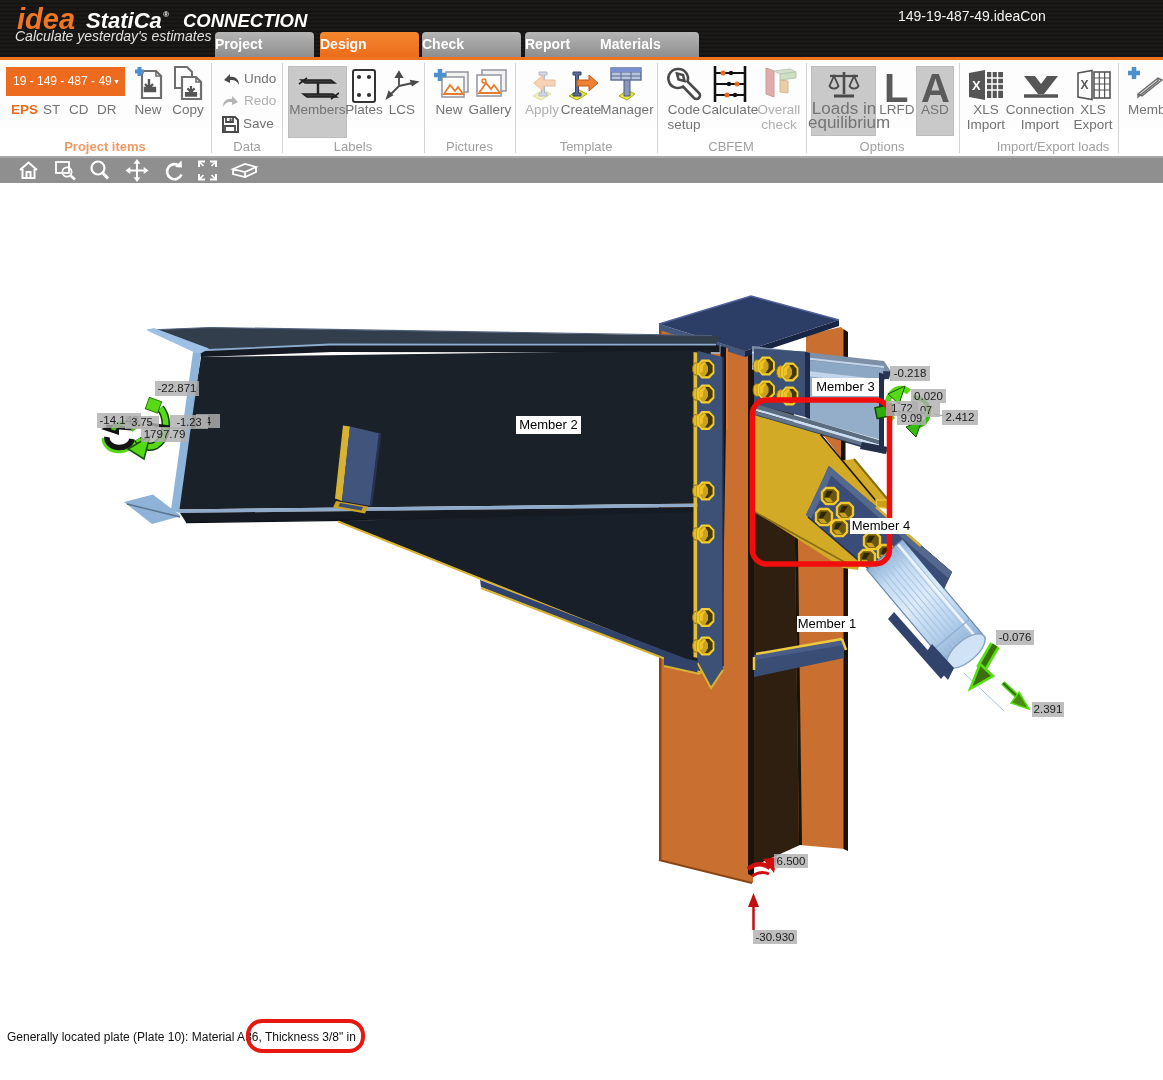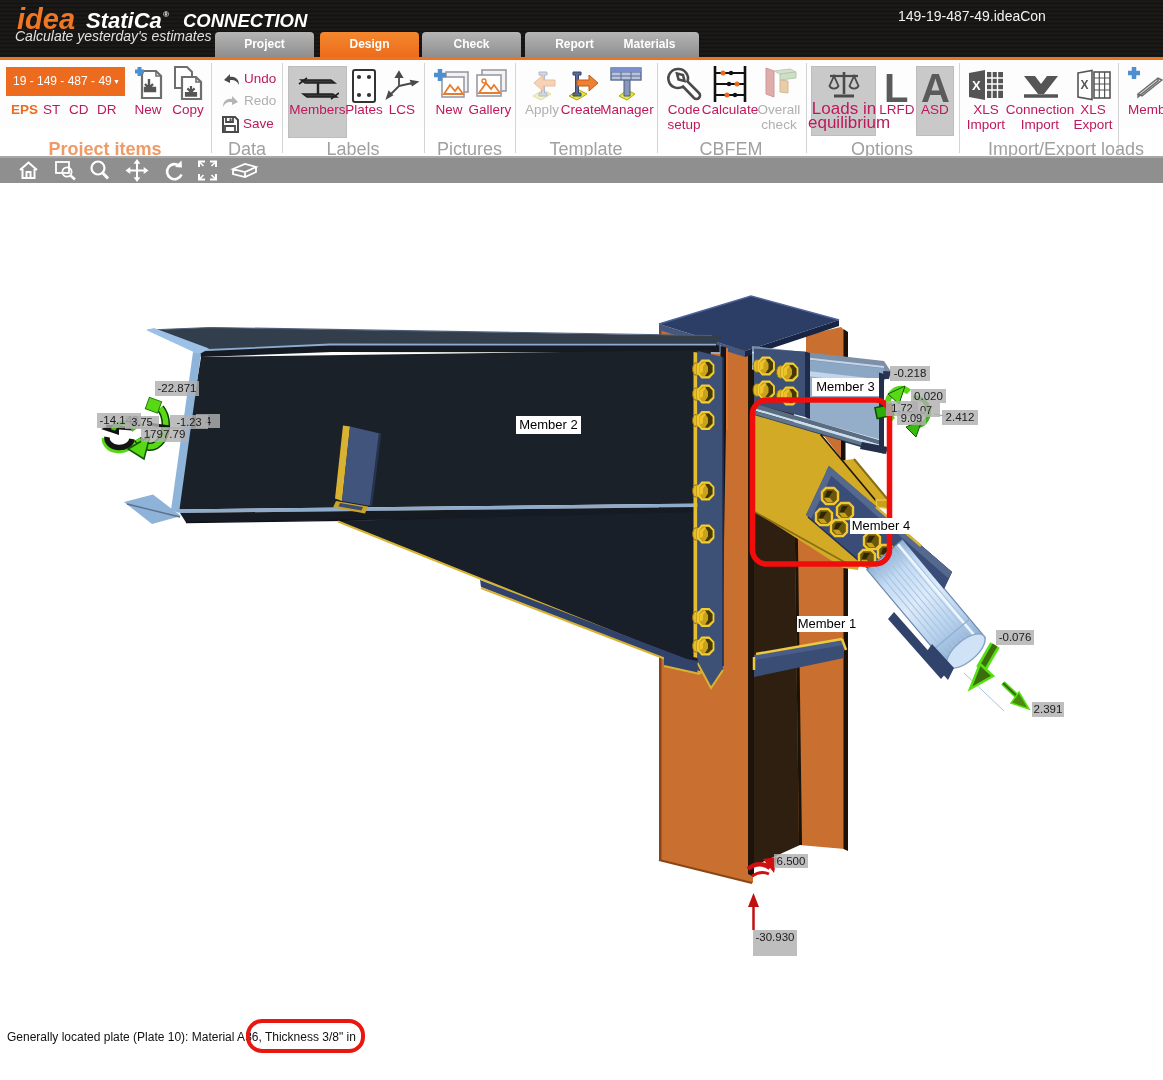--- a/index.html
+++ b/index.html
@@ -3,29 +3,29 @@
 <meta charset="utf-8">
 <style>
 *{margin:0;padding:0;box-sizing:border-box}
 html,body{width:1163px;height:1080px;overflow:hidden;background:#fff;font-family:"Liberation Sans",sans-serif}
 .abs{position:absolute}
 #page{position:relative;width:1163px;height:1080px}
 
 #hdr{position:absolute;left:0;top:0;width:1163px;height:57px;
  background:repeating-linear-gradient(180deg,#1f1d1b 0px,#131211 1px,#242220 2px,#0d0c0b 3px,#1a1918 4px);}
 #tabs .tab{position:absolute;top:32px;height:25px;width:99px;border-radius:4px 4px 0 0;
- background:linear-gradient(180deg,#b5b5b5,#8e8e8e);color:#fff;font-weight:bold;font-size:12px;
- text-align:center;line-height:25px}
+ background:linear-gradient(180deg,#b5b5b5,#8e8e8e);color:#fff;font-weight:bold;font-size:14px;
+ line-height:25px}
 #tabs .tab.active{background:linear-gradient(180deg,#f4882e,#ec6c1c);}
 #orangebar{position:absolute;left:0;top:57px;width:1163px;height:3px;background:#ee7320}
 
 #ribbon{position:absolute;left:0;top:60px;width:1163px;height:68px;background:#fdfdfd}
 #ribbon .sep{position:absolute;top:3px;width:1px;height:90px;background:#d4d4d4}
-#ribbon .glabel{position:absolute;top:79px;font-size:18px;color:#a0a0a0;text-align:center;white-space:nowrap}
-#ribbon .it{position:absolute;font-size:13.5px;color:#be185d;text-align:center;white-space:nowrap}
+#ribbon .glabel{position:absolute;top:79px;font-size:13px;color:#a0a0a0;text-align:center;white-space:nowrap}
+#ribbon .it{position:absolute;font-size:13.5px;color:#737373;text-align:center;white-space:nowrap}
 #ribbon .sel{background:#c9c9c9;border:1px solid #bdbdbd}
 #rbot{position:absolute;left:0;top:156px;width:1163px;height:2px;background:#a8a8a8}
 
 #vtb{position:absolute;left:0;top:158px;width:1163px;height:25px;background:#8f8f8f}
 
 #status{position:absolute;left:7px;top:1030px;font-size:12px;color:#111}
 #redoval{position:absolute;left:246px;top:1019px;width:119px;height:34px;border:4.5px solid #e8170f;border-radius:16px}
 #bbar{position:absolute;left:0;top:1053px;width:1163px;height:27px;
  background:repeating-linear-gradient(180deg,#262626 0,#1b1b1b 2px,#111 3px,#202020 5px);
  color:#969696;font-size:11.5px}
@@ -552,16 +552,16 @@
   <div class="glab" style="left:141px;top:427px;width:47px;height:15px;line-height:15px">1797.79</div>
   <div class="glab" style="left:890px;top:366px;width:40px;height:15px;line-height:15px">-0.218</div>
   <div class="glab" style="left:911px;top:389px;width:35px;height:14px;line-height:14px">0.020</div>
   <div class="glab" style="left:912px;top:403px;width:28px;height:14px;line-height:14px;font-size:11px">07</div>
   <div class="glab" style="left:886px;top:401px;width:32px;height:15px;line-height:15px;font-size:11px">1.72</div>
   <div class="glab" style="left:897px;top:411px;width:29px;height:14px;line-height:14px;font-size:11px">9.09</div>
   <div class="glab" style="left:942px;top:410px;width:36px;height:15px;line-height:15px">2.412</div>
   <div class="glab" style="left:996px;top:630px;width:38px;height:15px;line-height:15px">-0.076</div>
   <div class="glab" style="left:1032px;top:702px;width:32px;height:15px;line-height:15px">2.391</div>
   <div class="glab" style="left:774px;top:854px;width:34px;height:14px;line-height:14px">6.500</div>
-  <div class="glab" style="left:753px;top:930px;width:44px;height:26px;line-height:15px">-30.930</div>
+  <div class="glab" style="left:753px;top:930px;width:44px;height:14px;line-height:15px">-30.930</div>
   <div id="status">Generally located plate (Plate 10): Material A36, Thickness 3/8" in</div>
   <div id="redoval"></div>
 </div>
 
 </body></html>

